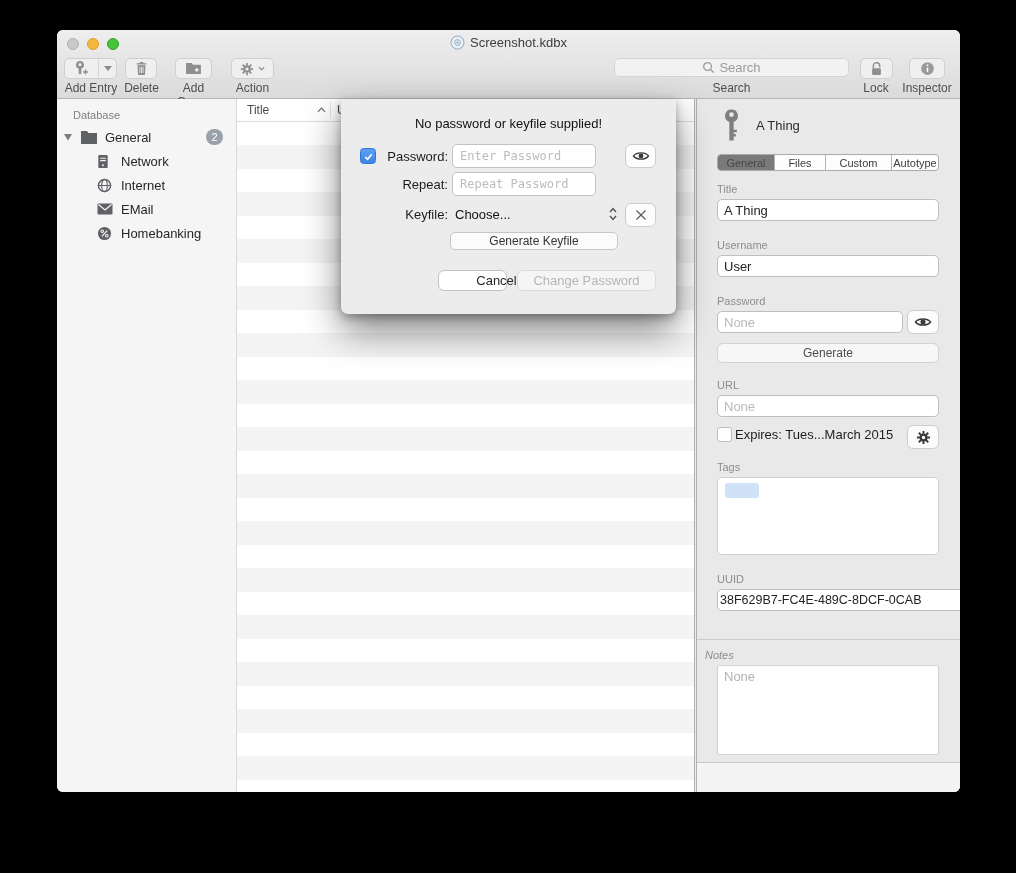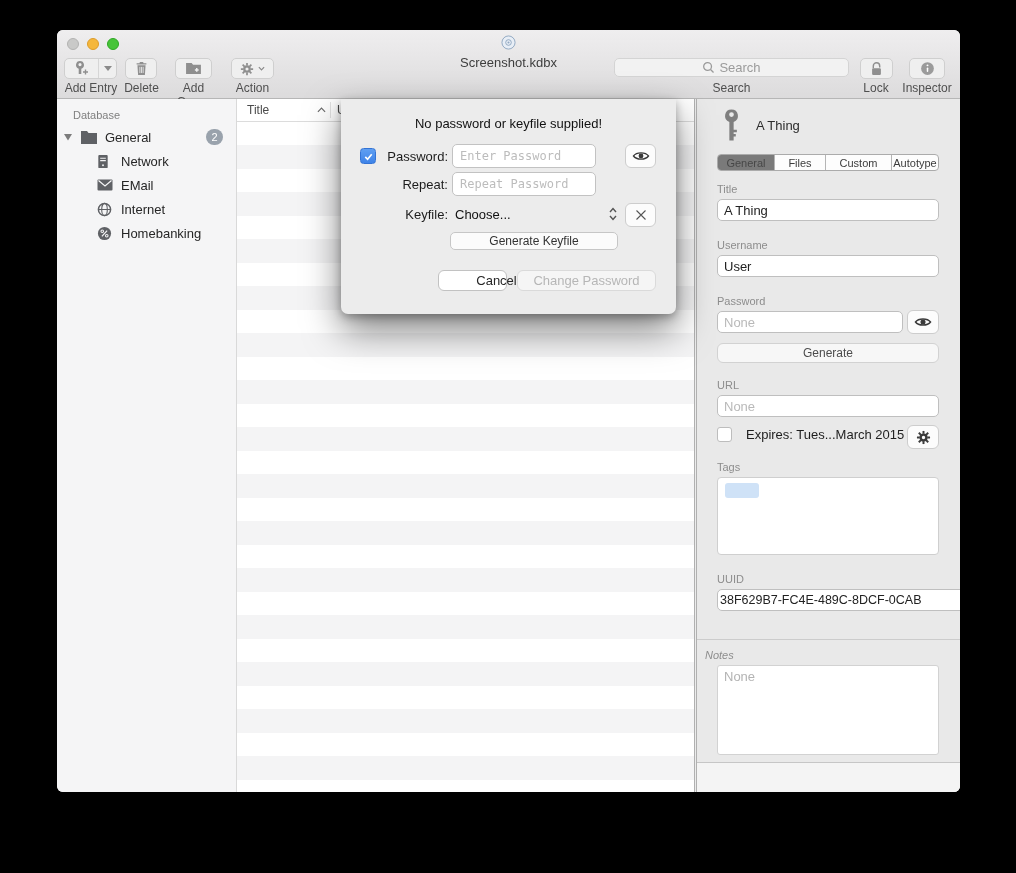--- a/index.html
+++ b/index.html
@@ -10,21 +10,21 @@
   
   .chrome { position:absolute; left:0; top:0; right:0; height:69px;
             background:linear-gradient(#efeeef,#dcdbdc); border-bottom:1px solid #b6b6b6; }
   .lights { position:absolute; left:10px; top:8px; display:flex; gap:8px; }
   .light { width:12px; height:12px; border-radius:50%; }
   .light.close { background:#c9c9c8; border:1px solid #b3b3b2; }
   .light.min   { background:#f5b73c; border:1px solid #dd9c2b; }
   .light.zoom  { background:#47c439; border:1px solid #2fa824; }
   .window-title { position:absolute; top:5px; left:0; right:0; text-align:center;
                   font-size:13px; color:#3d3d3d; }
-  .window-title .ttl-inner { display:inline-flex; align-items:center; gap:5px;flex-direction:column; }
+  .window-title .ttl-inner { display:inline-flex; align-items:flex-start; gap:5px; }
   .tb-btn { position:absolute; top:28px; height:21px; background:#efefef; border:1px solid #cfcfcf;
             border-radius:5px; display:flex; align-items:center; justify-content:center; color:#8f8f8f; }
   .tb-btn .seg { height:100%; display:flex; align-items:center; justify-content:center; flex:1; }
   .tb-btn .seg + .seg { border-left:1px solid #d6d6d6; }
   .tb-label { position:absolute; top:51px; font-size:12px; color:#4f4f4f; text-align:center; }
   .searchfield { position:absolute; left:557px; top:28px; width:235px; height:19px;
                  background:#f2f2f2; border:1px solid #d4d4d4; border-radius:5px;
                  display:flex; align-items:center; justify-content:center; gap:4px;
                  color:#9b9b9b; font-size:13px; }
   .icon svg { display:block; }
@@ -68,21 +68,21 @@
   .lbl { position:absolute; font-size:11px; color:#8d8d8d; }
   .fld { position:absolute; height:22px; background:#fff; border:1px solid #bfbfbf; border-radius:5px;
          font-size:13px; color:#222; padding:0 6px; font-family:"Liberation Sans",sans-serif; }
   .fld::placeholder { color:#b9b9b9; }
   .sqbtn { position:absolute; width:32px; height:24px; background:#fcfcfc; border:1px solid #cdcdcd;
            border-radius:6px; display:flex; align-items:center; justify-content:center; color:#3a3a3a; }
   .widebtn { position:absolute; left:20px; width:222px; height:20px; background:#f7f7f7;
              border:1px solid #d2d2d2; border-radius:6px; font-size:12px; color:#4c4c4c;
              display:flex; align-items:center; justify-content:center; }
   .chk { width:15px; height:15px; border:1px solid #bdbdbd; border-radius:3px; background:#fff; }
-  .exp-row { position:absolute; left:20px; top:328px; display:flex; align-items:flex-end; gap:14px;
+  .exp-row { position:absolute; left:20px; top:328px; display:flex; align-items:flex-end; gap:3px;
              color:#1e1e1e; font-size:13px; }
   .tags-box { position:absolute; left:20px; top:378px; width:222px; height:78px; background:#fff;
               border:1px solid #cfcfcf; border-radius:4px; }
   .tag-chip { position:absolute; left:7px; top:5px; width:34px; height:15px; background:#cfe2f7; border-radius:3px; }
   .notes-box { position:absolute; left:20px; top:566px; width:222px; height:90px; background:#fff;
                border:1px solid #d2d2d2; border-radius:3px; resize:none; font-size:13px; padding:3px 6px;
                font-family:"Liberation Sans",sans-serif; color:#222; }
   .notes-box::placeholder { color:#b3b3b3; }
   .insp-div { position:absolute; left:0; right:0; height:1px; background:#cccccc; }
   .insp-footer { position:absolute; left:0; right:0; bottom:0; background:#f4f4f4; }
@@ -256,36 +256,36 @@
               <rect x="1" y="1" width="10" height="14" rx="1" fill="currentColor"></rect>
               <line x1="3" y1="4.5" x2="9" y2="4.5" stroke="#f5f5f6" stroke-width="1.2"></line>
               <line x1="3" y1="7" x2="9" y2="7" stroke="#f5f5f6" stroke-width="1.2"></line>
               <circle cx="6" cy="12" r="1" fill="#f5f5f6"></circle>
             </svg>
         </span>
         <span>Network</span>
       </div>
       <div class="sb-row child">
         <span class="sb-icon icon">
-          <svg width="16" height="12" viewBox="0 0 16 12">
-              <rect x="0.5" y="0.5" width="15" height="11" rx="1" fill="currentColor"></rect>
-              <path d="M1.5 1.5 L8 7 L14.5 1.5" fill="none" stroke="#f5f5f6" stroke-width="1.2"></path>
-            </svg>
-        </span>
-        <span>EMail</span>
-      </div>
-      <div class="sb-row child">
-        <span class="sb-icon icon">
           <svg width="15" height="15" viewBox="0 0 16 16">
               <circle cx="8" cy="8" r="6.5" fill="none" stroke="currentColor" stroke-width="1.6"></circle>
               <ellipse cx="8" cy="8" rx="3" ry="6.5" fill="none" stroke="currentColor" stroke-width="1.2"></ellipse>
               <line x1="1.5" y1="8" x2="14.5" y2="8" stroke="currentColor" stroke-width="1.2"></line>
             </svg>
         </span>
         <span>Internet</span>
+      </div>
+      <div class="sb-row child">
+        <span class="sb-icon icon">
+          <svg width="16" height="12" viewBox="0 0 16 12">
+              <rect x="0.5" y="0.5" width="15" height="11" rx="1" fill="currentColor"></rect>
+              <path d="M1.5 1.5 L8 7 L14.5 1.5" fill="none" stroke="#f5f5f6" stroke-width="1.2"></path>
+            </svg>
+        </span>
+        <span>EMail</span>
       </div>
       <div class="sb-row child">
         <span class="sb-icon icon">
           <svg width="15" height="15" viewBox="0 0 16 16">
               <circle cx="8" cy="8" r="7" fill="currentColor"></circle>
               <line x1="5.2" y1="11" x2="10.8" y2="5" stroke="#f5f5f6" stroke-width="1.3"></line>
               <circle cx="5.6" cy="5.6" r="1.4" fill="none" stroke="#f5f5f6" stroke-width="1.1"></circle>
               <circle cx="10.4" cy="10.4" r="1.4" fill="none" stroke="#f5f5f6" stroke-width="1.1"></circle>
             </svg>
         </span>

